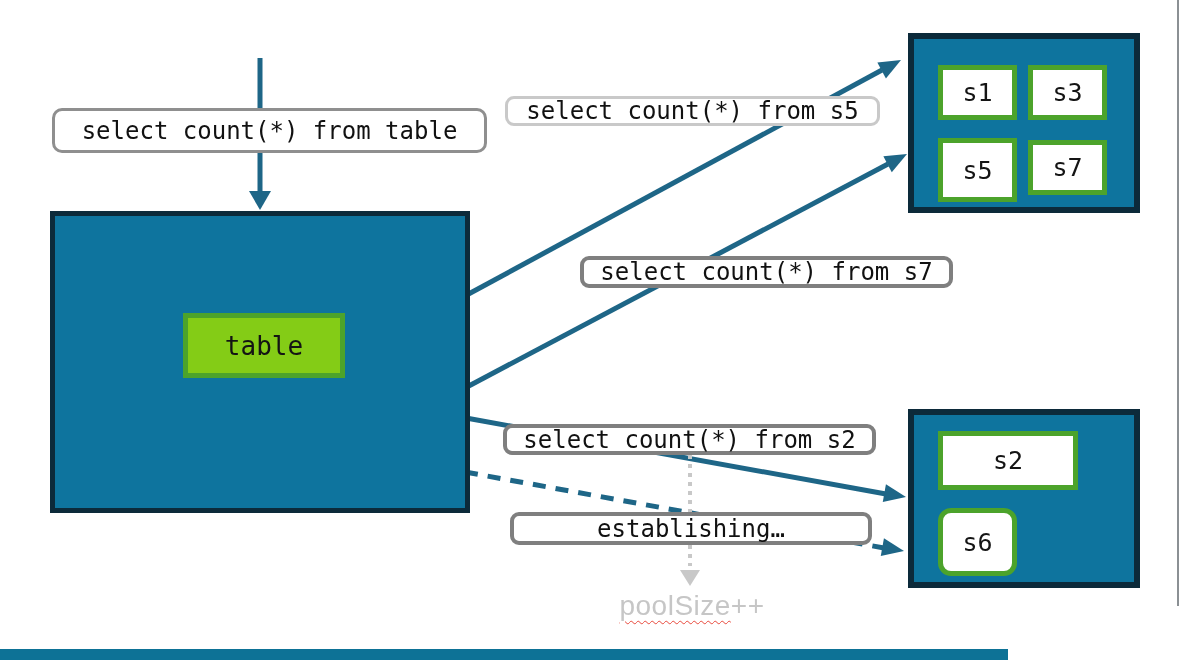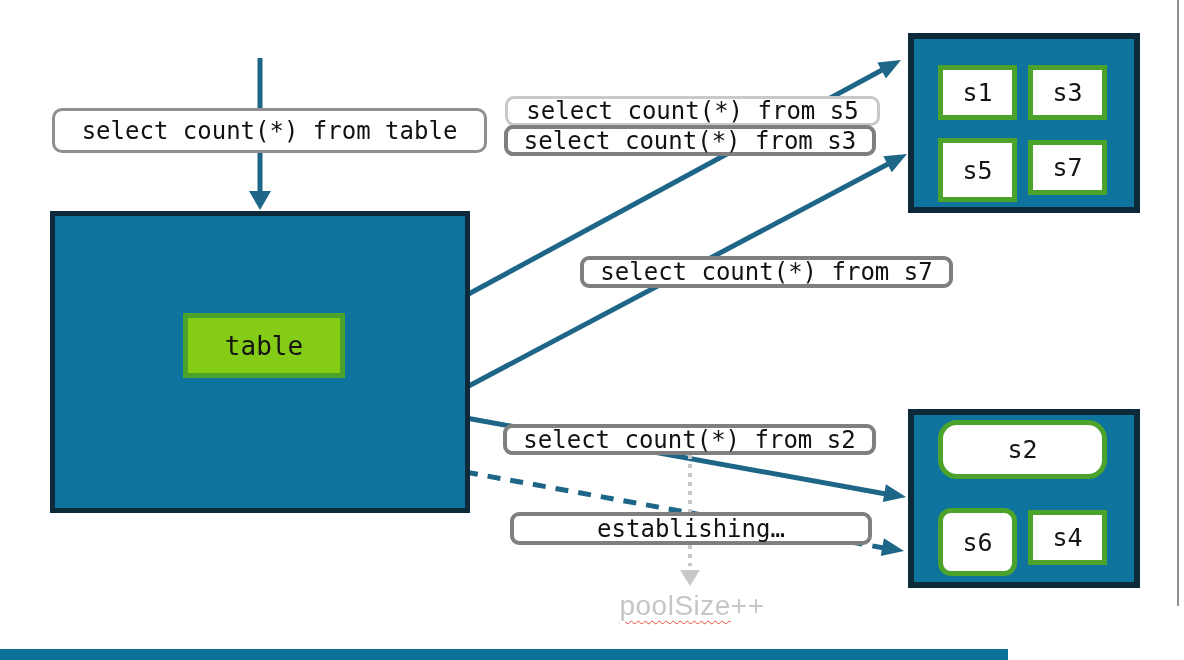--- a/index.html
+++ b/index.html
@@ -100,36 +100,32 @@
     </div>
     <div class="shard" style="left:24px;top:99px;width:79px;height:64px;">
       <span>s5</span>
     </div>
     <div class="shard" style="left:114px;top:101px;width:79px;height:55px;">
       <span>s7</span>
     </div>
   </div>
 
   <div class="bigbox thick" style="left:908px;top:409px;width:232px;height:179px;">
-    <div class="shard" style="left:24px;top:5px;width:169px;height:59px;border-radius:19px;">
+    <div class="shard" style="left:24px;top:16px;width:140px;height:59px;">
       <span>s2</span>
     </div>
     <div class="shard" style="left:24px;top:93px;width:79px;height:68px;border-radius:13px;">
       <span>s6</span>
-    </div>
-    <div class="shard" style="left:114px;top:95px;width:79px;height:55px;">
-      <span>s4</span>
     </div>
   </div>
 
   <div class="code-label big" style="left:52px;top:108px;width:435px;height:45px;">select count(*) from table</div>
 
   <div class="code-label light" style="left:505px;top:96px;width:375px;height:30px;">select count(*) from s5</div>
 
-  <div class="code-label" style="left:504px;top:125px;width:372px;height:31px;">select count(*) from s3</div>
 
   <div class="code-label" style="left:580px;top:256px;width:373px;height:32px;">select count(*) from s7</div>
 
   <div class="code-label" style="left:503px;top:424px;width:373px;height:31px;">select count(*) from s2</div>
 
   <div class="code-label" style="left:510px;top:512px;width:362px;height:33px;">establishing…</div>
 
   <div id="pool-note"><span class="squiggle">poolSize</span><span>++</span></div>
 
 </div>

